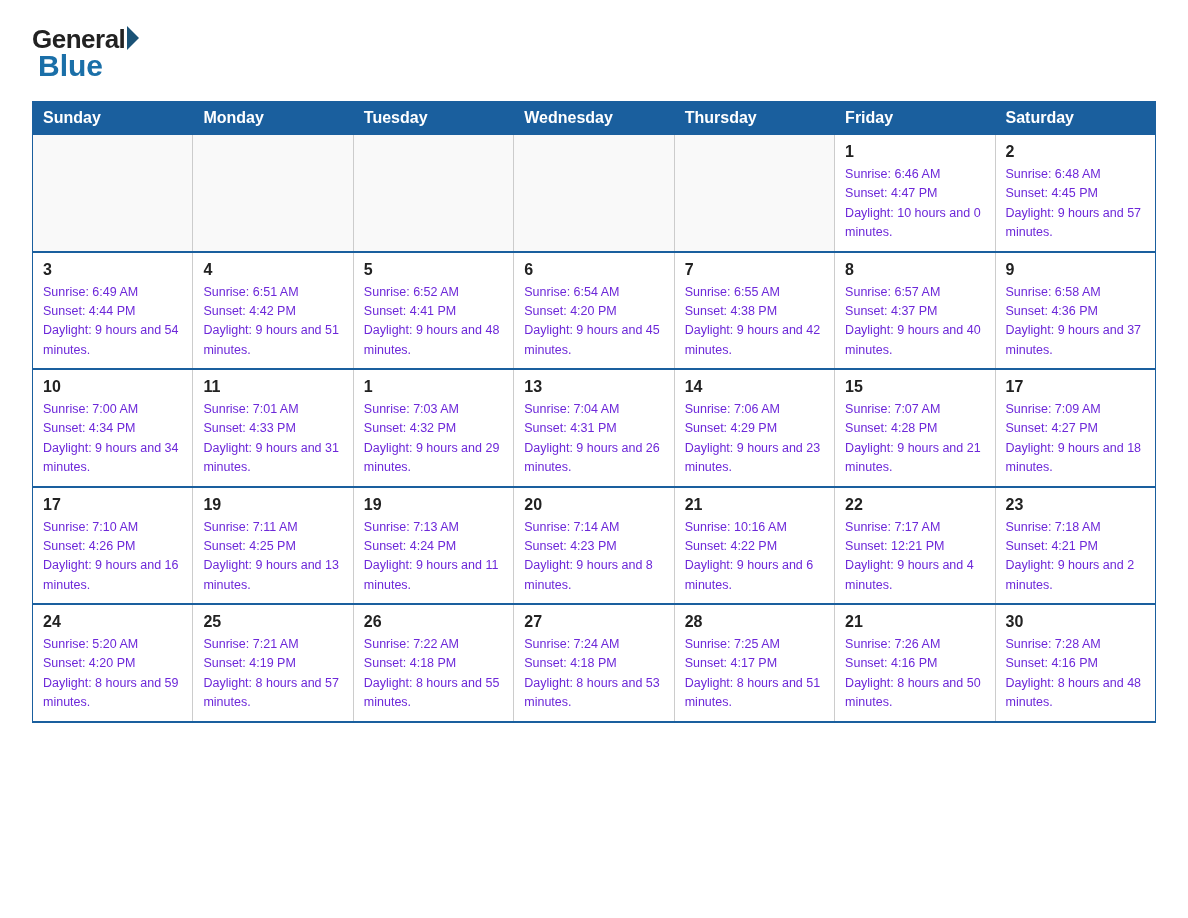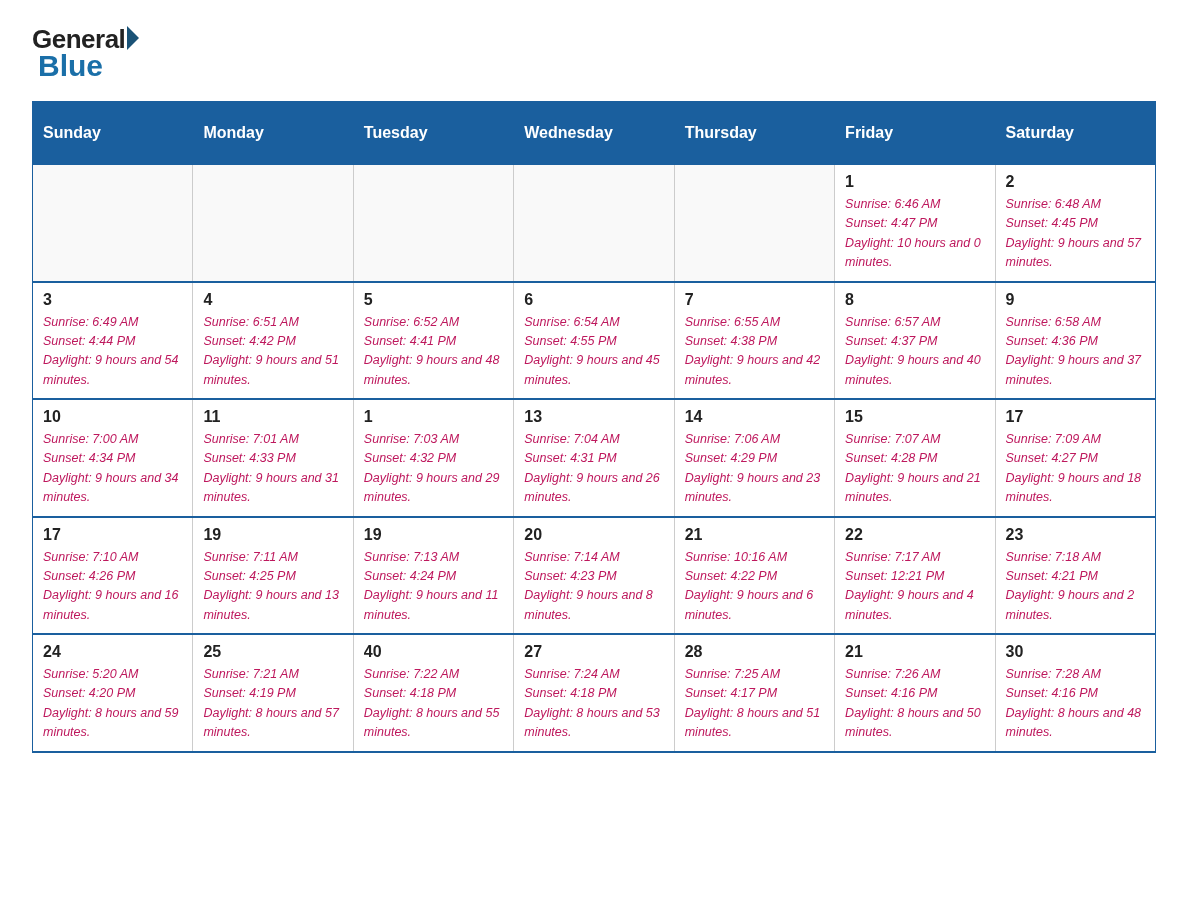--- a/index.html
+++ b/index.html
@@ -58,21 +58,21 @@
     table {
       width: 100%;
       border-collapse: collapse;
       table-layout: fixed;
     }
     thead tr th {
       background: #1a5f9e;
       color: #fff;
       font-size: 16px;
       font-weight: bold;
-      padding: 22px 10px;
+      padding: 7px 10px;
       text-align: left;
       border: 1px solid #1a5f9e;
     }
     tbody tr {
       border-bottom: 2px solid #1a5f9e;
     }
     tbody tr td {
       vertical-align: top;
       padding: 8px 10px;
       font-size: 13px;
@@ -89,22 +89,21 @@
     }
     .day-num {
       font-size: 16px;
       font-weight: bold;
       display: block;
       margin-bottom: 4px;
     }
     .day-info {
       font-size: 12.5px;
       line-height: 1.55;
-      color: #be185d;
-      font-style: italic;
+      color: #6d28d9;
     }
     .empty-cell {
       background: #f9f9f9;
     }
   </style>
 </head>
 <body>
 
 <div class="header">
   <div class="logo">
@@ -174,21 +173,21 @@
         <td>
           <span class="day-num">5</span>
           <div class="day-info">Sunrise: 6:52 AM
 Sunset: 4:41 PM
 Daylight: 9 hours
 and 48 minutes.</div>
         </td>
         <td>
           <span class="day-num">6</span>
           <div class="day-info">Sunrise: 6:54 AM
-Sunset: 4:55 PM
+Sunset: 4:20 PM
 Daylight: 9 hours
 and 45 minutes.</div>
         </td>
         <td>
           <span class="day-num">7</span>
           <div class="day-info">Sunrise: 6:55 AM
 Sunset: 4:38 PM
 Daylight: 9 hours
 and 42 minutes.</div>
         </td>
@@ -318,21 +317,21 @@
 and 59 minutes.</div>
         </td>
         <td>
           <span class="day-num">25</span>
           <div class="day-info">Sunrise: 7:21 AM
 Sunset: 4:19 PM
 Daylight: 8 hours
 and 57 minutes.</div>
         </td>
         <td>
-          <span class="day-num">40</span>
+          <span class="day-num">26</span>
           <div class="day-info">Sunrise: 7:22 AM
 Sunset: 4:18 PM
 Daylight: 8 hours
 and 55 minutes.</div>
         </td>
         <td>
           <span class="day-num">27</span>
           <div class="day-info">Sunrise: 7:24 AM
 Sunset: 4:18 PM
 Daylight: 8 hours

